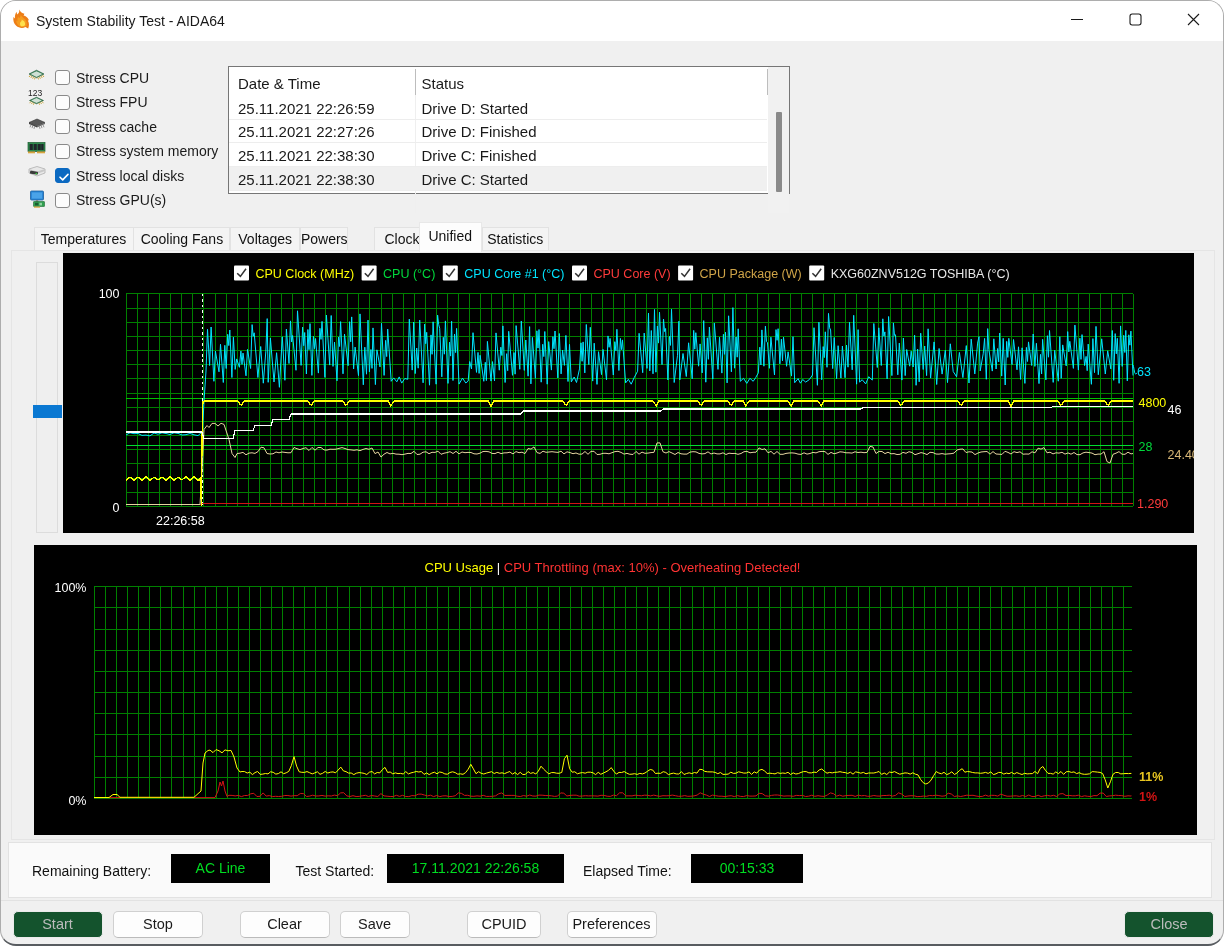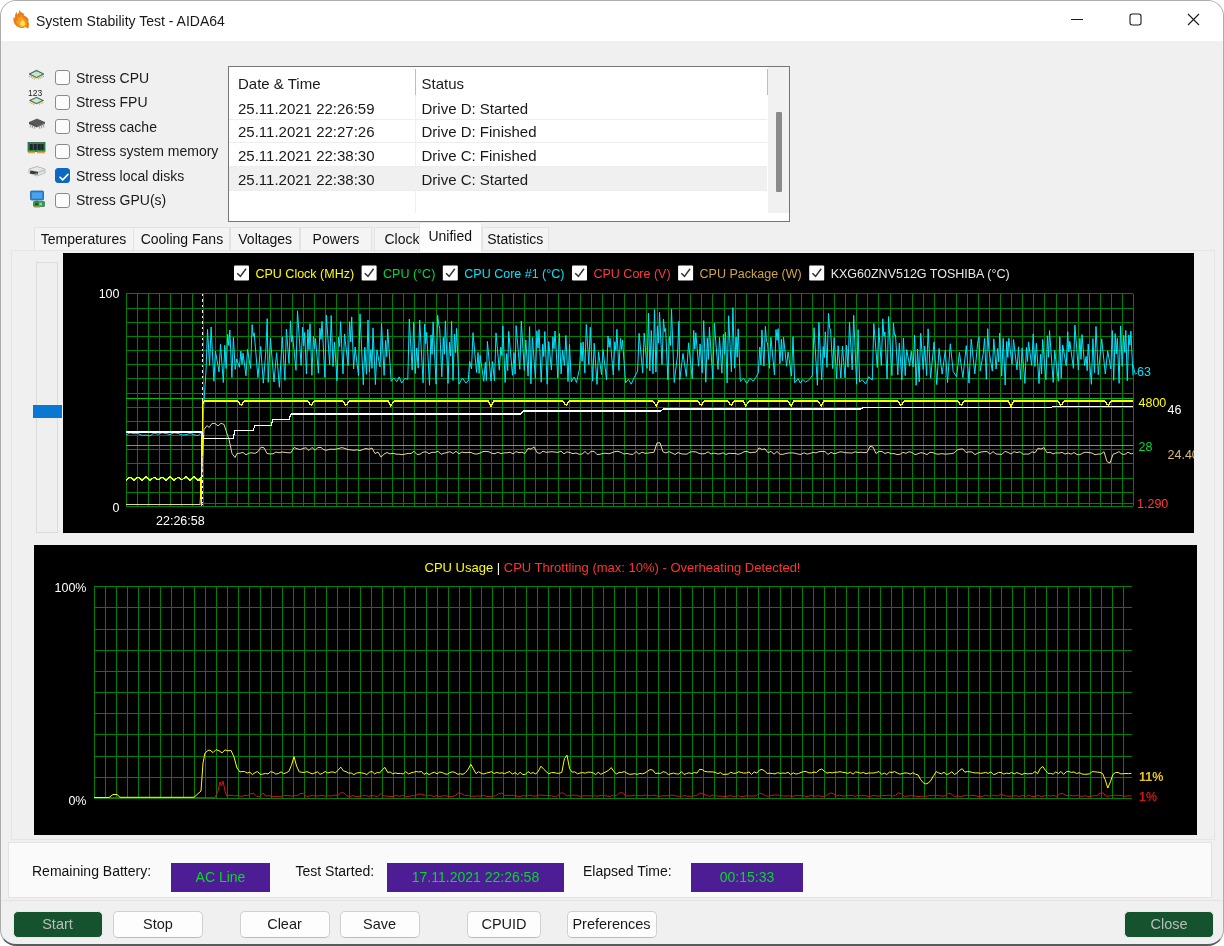--- a/index.html
+++ b/index.html
@@ -7,36 +7,36 @@
 .abs{position:absolute}
 
 #titlebar{position:absolute;left:0;top:0;width:100%;height:40px;background:#fff}
 #title{position:absolute;left:35px;top:12px;font-size:14px;color:#191919}
 
 .cbrow{position:absolute;left:26px;height:24px}
 .cb{position:absolute;left:28px;top:4px;width:15px;height:15px;border:1px solid #8a8a8a;border-radius:3px;background:#fcfcfc}
 .cb.on{background:#0b69c1;border-color:#0b69c1}
 .cblab{position:absolute;left:49px;top:3.5px;font-size:14px;color:#1a1a1a;white-space:nowrap}
 
-#tbl{position:absolute;left:227px;top:65px;width:562px;height:156px;background:#fff;border:1px solid #767676}
+#tbl{position:absolute;left:227px;top:65px;width:562px;height:128px;background:#fff;border:1px solid #767676}
 .trow{position:absolute;left:0;width:538px;height:24px;border-bottom:1px solid #ededed;font-size:15px;color:#191919}
 .c1{position:absolute;left:9px;top:4px;white-space:nowrap}
 .c2{position:absolute;left:192.5px;top:4px;white-space:nowrap}
 
 .tab{position:absolute;top:226px;height:23px;background:#f4f4f4;border:1px solid #e2e2e2;border-bottom:none;font-size:14px;color:#111;text-align:center;line-height:22px;white-space:nowrap}
 #tabon{position:absolute;left:417.5px;top:220.5px;width:63.5px;height:30px;background:#fdfdfd;border:1px solid #e8e8e8;border-bottom:none;font-size:14px;color:#111;text-align:center;line-height:27px;z-index:3}
 
 #ch1{position:absolute;left:62px;top:251.5px;width:1131px;height:280px;background:#000}
 #ch2{position:absolute;left:33px;top:544px;width:1163px;height:290px;background:#000}
 
 #sltrack{position:absolute;left:35px;top:261px;width:22px;height:271px;background:#efefef;border:1px solid #dcdcdc}
 #slhandle{position:absolute;left:31.5px;top:404px;width:29.5px;height:12.5px;background:#0a78d2}
 
 #infobox{position:absolute;left:7px;top:841px;width:1204px;height:56px;background:#fafafa;border:1px solid #e2e2e2}
-.blk{position:absolute;top:20px;height:29px;background:#4c1d95;color:#00dd22;font-size:14px;text-align:center}
+.blk{position:absolute;top:11px;height:29px;background:#000000;color:#00dd22;font-size:14px;text-align:center}
 .ilab{position:absolute;top:19.5px;font-size:14px;color:#111;white-space:nowrap}
 
 #btnbar{position:absolute;left:0;top:899px;width:1224px;height:45px;border-top:1px solid #e2e2e2}
 .btn{position:absolute;top:10px;height:27px;background:#fdfdfd;border:1px solid #d0d0d0;border-bottom-color:#bbb;border-radius:5px;font-size:14.5px;color:#1a1a1a;text-align:center;line-height:25px}
 .btn.dis{background:#14532d;border-color:#ebebeb;color:#bcbcbc}
 </style></head><body>
 <div id="win">
   <div id="titlebar"></div>
   <svg class="abs" style="left:11px;top:8px" width="18" height="22" viewBox="0 0 18 22">
     <path d="M7.2 0.5 C7.6 3 6.8 4.2 5.2 5.6 L4.4 2.8 C3.2 5.2 2.6 7.6 3.0 9.4 L1.4 8.0 C1.0 11.8 1.8 14.8 4.2 16.8 C6.8 19.0 10.6 19.6 13.4 18.0 L16.2 19.4 C17.4 16.2 17.2 13.6 15.8 11.4 L17.0 11.2 C15.6 8.6 13.8 7.2 11.6 6.6 L12.4 4.8 C10.2 4.4 8.6 2.9 7.2 0.5 Z" fill="#ed7e17"></path>
@@ -169,21 +169,21 @@
         <span class="c1">25.11.2021 22:38:30</span>
         <span class="c2">Drive C: Started</span>
       </div>
 <div class="abs" style="left:539px;top:0;width:21px;height:146px;background:#f1f1f1"></div>
 <div class="abs" style="left:547px;top:45px;width:6px;height:80px;background:#8a8a8a;border-radius:1px"></div>
 </div>
 <div class="abs" style="left:10px;top:249px;width:1204px;height:590px;border:1px solid #e5e5e5"></div>
 <div class="tab" style="left:32.5px;width:100px">Temperatures</div>
 <div class="tab" style="left:132.4px;width:97px">Cooling Fans</div>
 <div class="tab" style="left:229.4px;width:69.5px">Voltages</div>
-<div class="tab" style="left:298.9px;width:72px">Powers</div>
+<div class="tab" style="left:298.9px;width:48px">Powers</div>
 <div class="tab" style="left:373px;width:63px">Clocks</div>
 <div class="tab" style="left:481px;width:66.5px">Statistics</div>
 <div id="tabon">Unified</div>
 <svg id="ch1" width="1131" height="280" viewBox="0 0 1131 280">
 <path d="M63.5,40.5V253M74.5,40.5V253M85.5,40.5V253M96.5,40.5V253M107.5,40.5V253M118.5,40.5V253M129.5,40.5V253M140.5,40.5V253M152.5,40.5V253M163.5,40.5V253M174.5,40.5V253M185.5,40.5V253M196.5,40.5V253M207.5,40.5V253M218.5,40.5V253M229.5,40.5V253M240.5,40.5V253M251.5,40.5V253M262.5,40.5V253M273.5,40.5V253M284.5,40.5V253M295.5,40.5V253M306.5,40.5V253M318.5,40.5V253M329.5,40.5V253M340.5,40.5V253M351.5,40.5V253M362.5,40.5V253M373.5,40.5V253M384.5,40.5V253M395.5,40.5V253M406.5,40.5V253M417.5,40.5V253M428.5,40.5V253M439.5,40.5V253M450.5,40.5V253M461.5,40.5V253M472.5,40.5V253M484.5,40.5V253M495.5,40.5V253M506.5,40.5V253M517.5,40.5V253M528.5,40.5V253M539.5,40.5V253M550.5,40.5V253M561.5,40.5V253M572.5,40.5V253M583.5,40.5V253M594.5,40.5V253M605.5,40.5V253M616.5,40.5V253M627.5,40.5V253M638.5,40.5V253M649.5,40.5V253M661.5,40.5V253M672.5,40.5V253M683.5,40.5V253M694.5,40.5V253M705.5,40.5V253M716.5,40.5V253M727.5,40.5V253M738.5,40.5V253M749.5,40.5V253M760.5,40.5V253M771.5,40.5V253M782.5,40.5V253M793.5,40.5V253M804.5,40.5V253M815.5,40.5V253M827.5,40.5V253M838.5,40.5V253M849.5,40.5V253M860.5,40.5V253M871.5,40.5V253M882.5,40.5V253M893.5,40.5V253M904.5,40.5V253M915.5,40.5V253M926.5,40.5V253M937.5,40.5V253M948.5,40.5V253M959.5,40.5V253M970.5,40.5V253M981.5,40.5V253M993.5,40.5V253M1004.5,40.5V253M1015.5,40.5V253M1026.5,40.5V253M1037.5,40.5V253M1048.5,40.5V253M1059.5,40.5V253M1070.5,40.5V253M63,40.5H1070M63,55.5H1070M63,69.5H1070M63,83.5H1070M63,97.5H1070M63,111.5H1070M63,125.5H1070M63,140.5H1070M63,154.5H1070M63,168.5H1070M63,182.5H1070M63,196.5H1070M63,210.5H1070M63,225.5H1070M63,239.5H1070M63,253.5H1070" stroke="#008000" stroke-width="1" fill="none" shape-rendering="crispEdges"></path>
 <path d="M63.0,145.9 L1070.0,145.9" stroke="#00c000" stroke-width="1" fill="none" shape-rendering="crispEdges"></path>
 <path d="M139.5,40.5 V253" stroke="#fff" stroke-width="1" stroke-dasharray="2.5,3" fill="none" shape-rendering="crispEdges"></path>
 <path d="M63.0,251.5 L137.0,251.5 L140.0,250.3 L1070.0,250.3" stroke="#d21414" stroke-width="1" fill="none" shape-rendering="crispEdges"></path>
 <path d="M63.0,192.1 L1070.0,192.1" stroke="#00dd30" stroke-width="1.2" fill="none" shape-rendering="crispEdges"></path>
 <path d="M63.0,251.5 L135.0,251.5 L137.0,251.5 L139.0,218.5 L141.0,176.5 L144.0,172.5 L146.0,174.5 L149.0,170.4 L152.0,170.4 L155.0,173.0 L158.0,170.3 L161.0,171.4 L166.0,186.5 L169.0,200.5 L172.0,204.5 L174.0,200.5 L177.0,200.2 L180.0,199.4 L183.0,201.8 L186.0,200.1 L189.0,199.8 L192.0,200.4 L195.0,198.6 L198.0,194.2 L201.0,194.8 L204.0,200.5 L207.0,201.0 L210.0,200.8 L213.0,199.0 L216.0,199.8 L219.0,199.0 L222.0,199.4 L225.0,199.8 L228.0,199.7 L231.0,194.5 L234.0,195.7 L237.0,196.6 L240.0,195.5 L243.0,194.7 L246.0,197.5 L249.0,194.4 L252.0,197.2 L255.0,194.5 L258.0,194.5 L261.0,196.9 L264.0,197.1 L267.0,196.2 L270.0,196.3 L273.0,196.2 L276.0,195.4 L279.0,194.6 L282.0,195.5 L285.0,196.6 L288.0,196.9 L291.0,197.3 L294.0,196.8 L297.0,197.7 L300.0,196.4 L303.0,195.5 L306.0,196.3 L309.0,195.0 L312.0,200.6 L315.0,199.0 L318.0,204.1 L321.0,201.2 L324.0,199.5 L327.0,200.9 L330.0,200.3 L333.0,201.1 L336.0,201.2 L339.0,201.7 L342.0,201.1 L345.0,200.4 L348.0,200.5 L351.0,198.3 L354.0,201.5 L357.0,201.2 L360.0,199.2 L363.0,198.8 L366.0,200.7 L369.0,199.3 L372.0,199.4 L375.0,198.2 L378.0,201.3 L381.0,200.2 L384.0,199.6 L387.0,198.7 L390.0,200.5 L393.0,198.3 L396.0,200.9 L399.0,199.0 L402.0,199.7 L405.0,199.4 L408.0,199.5 L411.0,200.8 L414.0,201.0 L417.0,200.2 L420.0,198.5 L423.0,198.4 L426.0,198.8 L429.0,200.4 L432.0,200.6 L435.0,199.2 L438.0,200.6 L441.0,199.9 L444.0,199.8 L447.0,199.2 L450.0,200.9 L453.0,198.6 L456.0,199.7 L459.0,199.2 L462.0,200.6 L465.0,195.5 L468.0,196.1 L471.0,193.9 L474.0,199.6 L477.0,200.4 L480.0,198.2 L483.0,199.3 L486.0,199.0 L489.0,198.7 L492.0,199.1 L495.0,199.4 L498.0,198.2 L501.0,200.9 L504.0,198.8 L507.0,199.6 L510.0,200.7 L513.0,200.0 L516.0,201.2 L519.0,201.1 L522.0,198.5 L525.0,201.3 L528.0,198.4 L531.0,198.3 L534.0,201.5 L537.0,201.3 L540.0,200.3 L543.0,200.3 L546.0,200.8 L549.0,199.7 L552.0,198.6 L555.0,198.3 L558.0,199.4 L561.0,201.1 L564.0,200.4 L567.0,201.2 L570.0,201.5 L573.0,198.5 L576.0,201.2 L579.0,199.1 L582.0,200.3 L585.0,200.1 L588.0,199.6 L591.0,199.3 L594.0,189.9 L597.0,189.9 L600.0,198.8 L603.0,200.0 L606.0,198.6 L609.0,200.0 L612.0,201.5 L615.0,199.5 L618.0,200.8 L621.0,201.1 L624.0,201.1 L627.0,199.1 L630.0,198.7 L633.0,198.9 L636.0,200.4 L639.0,200.9 L642.0,200.6 L645.0,198.8 L648.0,201.0 L651.0,200.0 L654.0,200.9 L657.0,200.9 L660.0,199.8 L663.0,201.5 L666.0,200.2 L669.0,200.5 L672.0,200.4 L675.0,201.3 L678.0,200.5 L681.0,198.7 L684.0,198.4 L687.0,199.8 L690.0,199.3 L693.0,199.2 L696.0,194.9 L699.0,196.5 L702.0,195.8 L705.0,199.8 L708.0,198.4 L711.0,201.2 L714.0,198.5 L717.0,201.3 L720.0,201.3 L723.0,200.4 L726.0,200.0 L729.0,199.9 L732.0,200.2 L735.0,201.1 L738.0,201.4 L741.0,199.8 L744.0,201.1 L747.0,200.5 L750.0,199.4 L753.0,199.9 L756.0,198.7 L759.0,198.4 L762.0,198.6 L765.0,201.4 L768.0,199.4 L771.0,200.8 L774.0,200.0 L777.0,198.8 L780.0,199.1 L783.0,199.8 L786.0,199.8 L789.0,200.1 L792.0,198.8 L795.0,199.5 L798.0,199.2 L801.0,199.7 L804.0,199.4 L807.0,193.4 L810.0,194.0 L813.0,200.5 L816.0,198.4 L819.0,198.5 L822.0,200.6 L825.0,199.2 L828.0,200.8 L831.0,200.6 L834.0,201.5 L837.0,201.3 L840.0,199.4 L843.0,200.3 L846.0,198.7 L849.0,199.5 L852.0,201.7 L855.0,200.7 L858.0,199.6 L861.0,200.3 L864.0,201.6 L867.0,199.3 L870.0,199.6 L873.0,201.0 L876.0,201.1 L879.0,200.6 L882.0,201.2 L885.0,200.9 L888.0,200.7 L891.0,200.1 L894.0,197.0 L897.0,196.2 L900.0,196.0 L903.0,199.5 L906.0,198.8 L909.0,199.0 L912.0,201.6 L915.0,200.0 L918.0,199.0 L921.0,198.7 L924.0,198.5 L927.0,201.2 L930.0,198.6 L933.0,201.0 L936.0,201.2 L939.0,201.4 L942.0,198.3 L945.0,199.4 L948.0,201.0 L951.0,198.7 L954.0,199.6 L957.0,198.8 L960.0,201.2 L963.0,201.0 L966.0,201.1 L969.0,198.8 L972.0,199.8 L975.0,195.2 L978.0,196.1 L981.0,194.6 L984.0,199.8 L987.0,199.2 L990.0,200.9 L993.0,199.8 L996.0,200.1 L999.0,199.3 L1002.0,201.1 L1005.0,199.9 L1008.0,201.2 L1011.0,199.5 L1014.0,201.6 L1017.0,201.7 L1020.0,199.9 L1023.0,199.2 L1026.0,199.6 L1029.0,200.1 L1032.0,201.7 L1035.0,201.1 L1038.0,201.1 L1041.0,198.7 L1044.0,208.6 L1047.0,210.0 L1050.0,201.3 L1053.0,200.2 L1056.0,198.6 L1059.0,201.2 L1062.0,201.3 L1065.0,199.2 L1068.0,200.9 L1070.0,200.5" stroke="#e7d5a0" stroke-width="1" fill="none"></path>
@@ -236,18 +236,18 @@
     <div class="blk" style="left:162px;width:99px;line-height:29px">AC Line</div>
     <div class="ilab" style="left:286.5px">Test Started:</div>
     <div class="blk" style="left:378px;width:177px;line-height:29px">17.11.2021 22:26:58</div>
     <div class="ilab" style="left:574px">Elapsed Time:</div>
     <div class="blk" style="left:682px;width:112px;line-height:29px">00:15:33</div>
   </div>
   <div id="btnbar">
     <div class="btn dis" style="left:11.5px;width:90px">Start</div>
     <div class="btn" style="left:112px;width:90px">Stop</div>
     <div class="btn" style="left:238.5px;width:90px">Clear</div>
-    <div class="btn" style="left:338.5px;width:80px">Save</div>
+    <div class="btn" style="left:338.5px;width:70px">Save</div>
     <div class="btn" style="left:466px;width:74px">CPUID</div>
     <div class="btn" style="left:565.5px;width:90px">Preferences</div>
     <div class="btn dis" style="left:1123px;width:90px">Close</div>
   </div>
 </div>
 
 </body></html>

